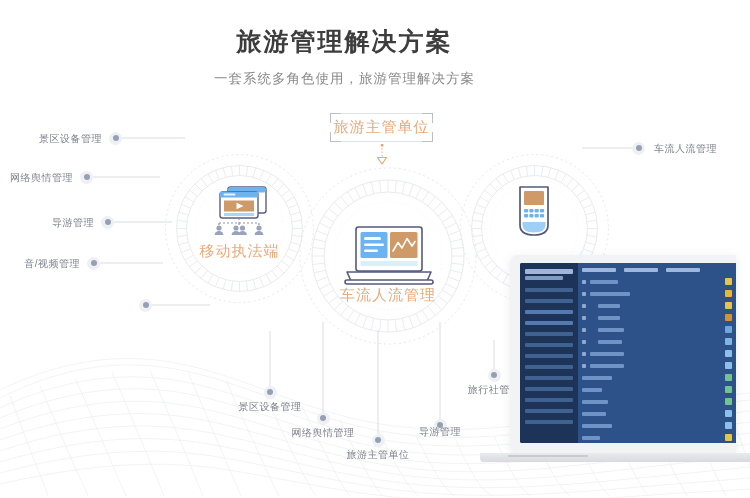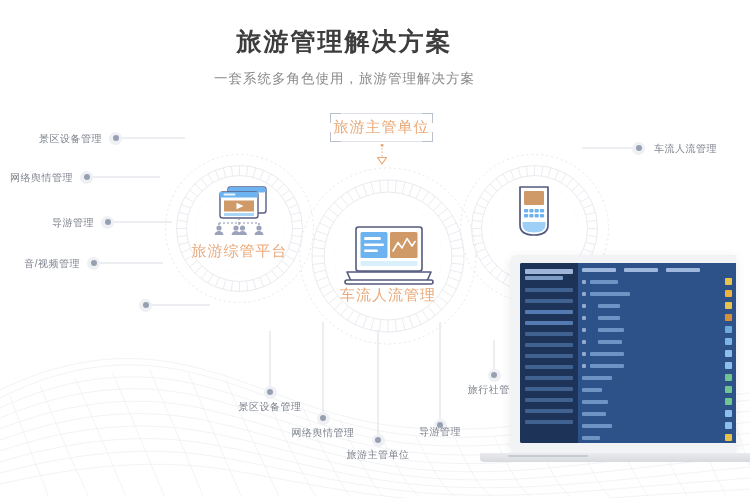--- a/index.html
+++ b/index.html
@@ -271,21 +271,21 @@
           <path d="M8.6 51 a4.4 4 0 0 1 8.8 0 z"></path>
         <circle cx="30" cy="44" r="2.6"></circle>
           <path d="M25.6 51 a4.4 4 0 0 1 8.8 0 z"></path>
         <circle cx="36.5" cy="44" r="2.6"></circle>
           <path d="M32.1 51 a4.4 4 0 0 1 8.8 0 z"></path>
         <circle cx="53" cy="44" r="2.6"></circle>
           <path d="M48.6 51 a4.4 4 0 0 1 8.8 0 z"></path>
       </g>
     </svg>
   </div>
-  <div class="node-label" style="left:163px; top:242px; width:153px; font-size:15px;">旅游综管平台</div>
+  <div class="node-label" style="left:163px; top:242px; width:153px; font-size:15px;">移动执法端</div>
 
   <svg class="circle" style="left:297px; top:165px; width:182px; height:182px;" viewBox="0 0 182 182">
     <circle cx="91" cy="91" r="88" fill="none" stroke="#e6e8ed" stroke-width="1" stroke-dasharray="2 3"></circle>
     <circle cx="91" cy="91" r="76" fill="none" stroke="#e2e5ea" stroke-width="0.8"></circle>
     <circle cx="91" cy="91" r="64" fill="none" stroke="#e2e5ea" stroke-width="0.8"></circle>
     <g id="ccticks" stroke="#e4e7ec" stroke-width="0.8">
         <line x1="91.00" y1="27.00" x2="91.00" y2="15.00"></line>
         <line x1="98.17" y1="27.40" x2="99.51" y2="15.48"></line>
         <line x1="105.24" y1="28.60" x2="107.91" y2="16.91"></line>
         <line x1="112.14" y1="30.59" x2="116.10" y2="19.26"></line>

